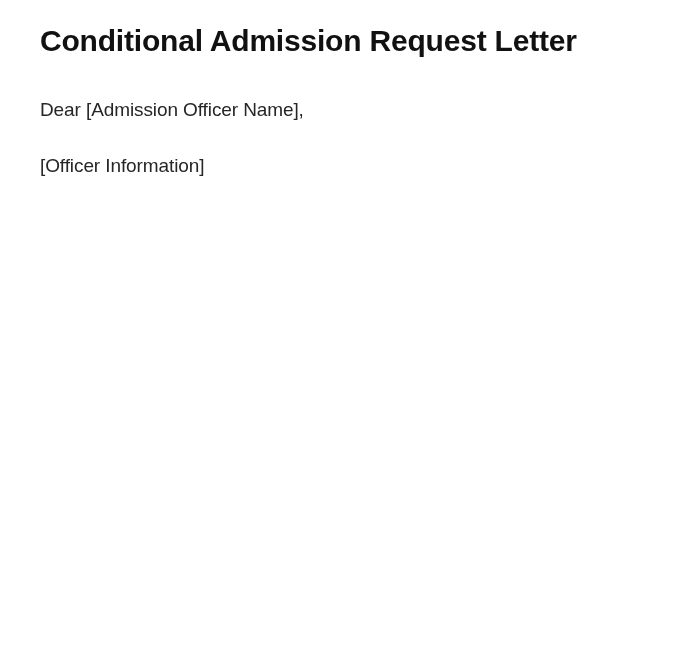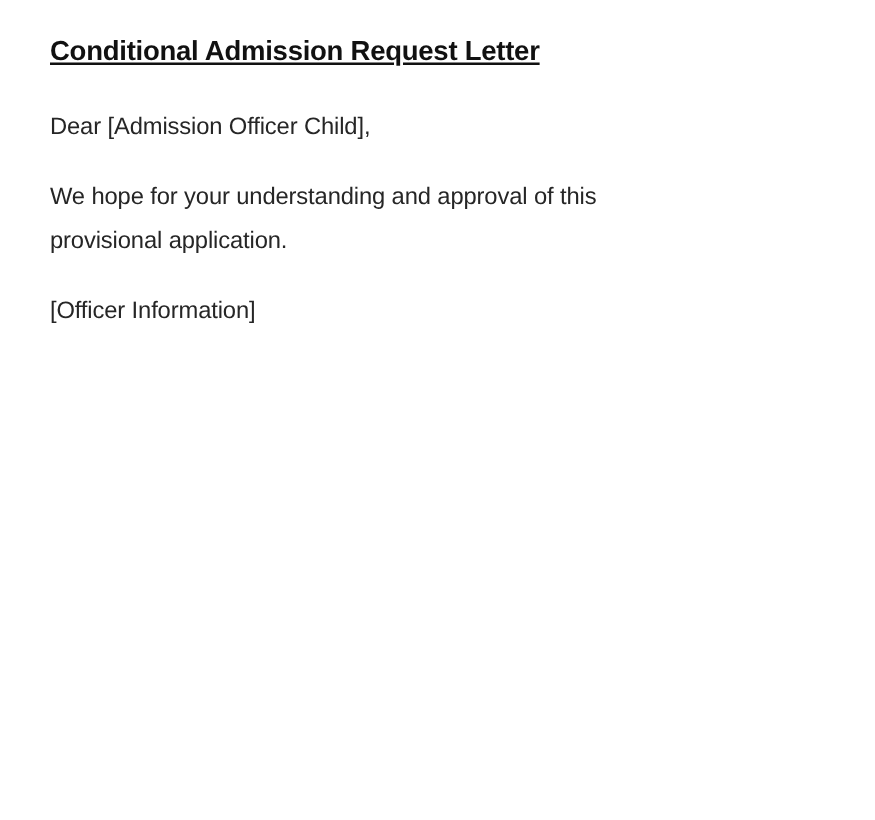--- a/index.html
+++ b/index.html
@@ -10,47 +10,44 @@
   .page {
     width: 700px;
     height: 656px;
     box-sizing: border-box;
     padding: 16px 40px 0 40px;
     background: #ffffff;
     font-family: "Liberation Sans", sans-serif;
     overflow: hidden;
   }
   .doc-title {
-    font-size: 22px;
+    font-size: 30px;
     line-height: 30px;
     font-weight: 700;
     color: #111111;
     letter-spacing: -0.2px;
-    margin: 10px 0 28px 0;
-    text-decoration: underline;
+    margin: 10px 0 36px 0;
   }
   .para {
     font-size: 19px;
     line-height: 35px;
     color: #262626;
     letter-spacing: -0.1px;
     margin: 0 0 21px 0;
     white-space: pre-line; 
     max-width: 600px;
   }
 </style>
 </head>
 <body>
 
 <div class="page">
   <h1 class="doc-title">Conditional Admission Request Letter</h1>
 
 
-  <p class="para">Dear [Admission Officer Child],</p>
+  <p class="para">Dear [Admission Officer Name],</p>
 
 
-  <p class="para">We hope for your understanding and approval of this
-provisional application.</p>
 
 
 
   <p class="para">[Officer Information]</p>
 </div>
 
 </body></html>

